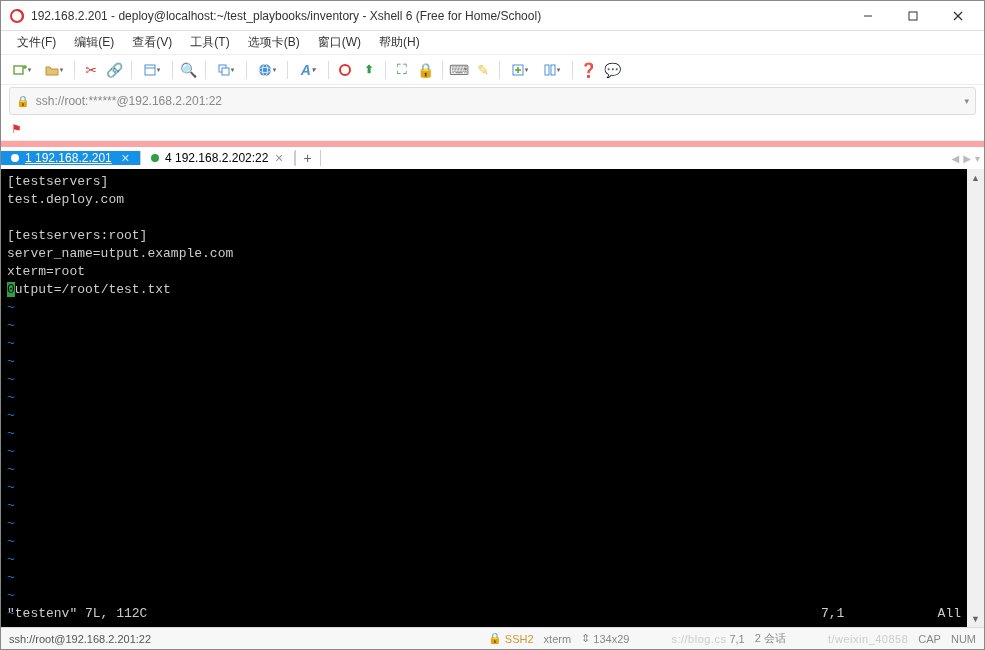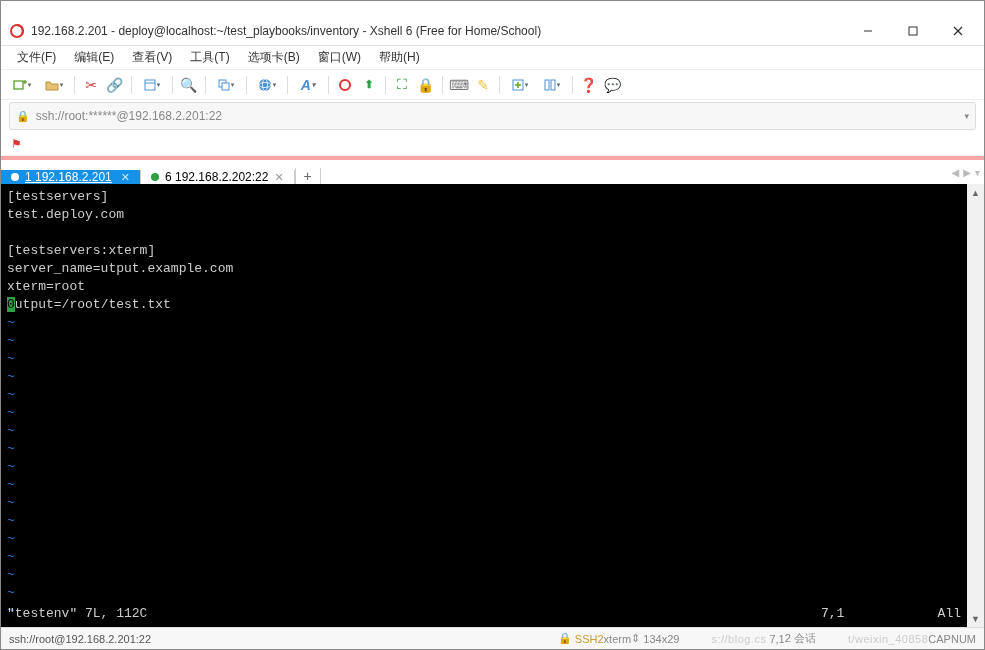--- a/index.html
+++ b/index.html
@@ -1,21 +1,21 @@
 <!DOCTYPE html>
 <html><head>
 <meta charset="utf-8">
 <style>
   * { margin: 0; padding: 0; box-sizing: border-box; }
   body { font-family: "Microsoft YaHei", "Segoe UI", Tahoma, sans-serif; font-size: 12px; background: #f0f0f0; width: 985px; height: 650px; overflow: hidden; position: relative; }
   
   .window { width: 985px; height: 650px; background: #fff; border: 1px solid #888; display: flex; flex-direction: column; }
 
   
-  .titlebar { height: 30px; background: #fff; display: flex; align-items: center; padding: 0 4px 0 8px; border-bottom: 1px solid #e0e0e0; margin-top: 15px; }
+  .titlebar { height: 30px; background: #fff; display: flex; align-items: center; padding: 0 4px 0 8px; border-bottom: 1px solid #e0e0e0; }
   .titlebar .app-icon { width: 16px; height: 16px; margin-right: 6px; display:flex; align-items:center; justify-content:center; }
   .titlebar .title { flex: 1; color: #333; font-size: 12px; }
   .titlebar .win-controls { display: flex; }
   .titlebar .win-controls div { width: 45px; height: 30px; display: flex; align-items: center; justify-content: center; color: #333; cursor: default; }
 
   
   .menubar { height: 24px; background: #fff; display: flex; align-items: center; padding: 0 8px; gap: 2px; border-bottom: 1px solid #eee; text-align: center; }
   .menubar .menu-item { padding: 2px 8px; color: #333; cursor: default; }
 
   
@@ -29,21 +29,21 @@
   .addressbar { height: 28px; margin: 2px 8px; background: #f7f7f7; border: 1px solid #ddd; border-radius: 3px; display: flex; align-items: center; padding: 0 6px; gap: 6px; color: #888; font-size: 12px; }
   .addressbar .lock { color: #d8a93a; font-size: 11px; }
   .addressbar .addr-text { flex: 1; }
   .addressbar .dd-arrow { color: #888; font-size: 9px; }
 
   
   .infobar { height: 24px; display: flex; align-items: center; padding: 0 10px; gap: 6px; color: #999; font-size: 12px; border-bottom: 1px solid #eee;}
   .infobar .flag { color: #d33; font-size: 12px; }
 
   
-  .tabstrip { height: 28px; background: #fff; display: flex; align-items: flex-end; border-top: 4px solid #fca5a5; position: relative; }
+  .tabstrip { height: 28px; background: #fff; display: flex; align-items: center; border-top: 6px solid #fca5a5; position: relative; }
   .tabstrip .tab { display: flex; align-items: center; padding: 0 10px; gap: 6px; font-size: 12px; border-right: 1px solid #ccc; cursor: default; min-width: 140px; }
   .tabstrip .tab.active { background: #1691e8; color: #fff; }
   .tabstrip .tab.active .close-x { color: #cfe8fa; }
   .tabstrip .tab .dot { width: 8px; height: 8px; border-radius: 50%; }
   .tabstrip .tab.active .dot { background: #fff; }
   .tabstrip .tab .dot.green { background: #2ea043; }
   .tabstrip .tab .label { flex:1; }
   .tabstrip .tab.active .label { text-decoration: underline; }
   .tabstrip .tab .close-x { color: #999; font-size: 11px; }
   .tabstrip .newtab { width: 26px; display: flex; align-items: center; justify-content: center; border: 1px solid #ccc; border-top:none; border-bottom:none; color: #666; font-size: 14px; cursor: default; }
@@ -56,21 +56,21 @@
   .terminal .cursor { background: #2ea043; color: #000; }
   .terminal .status-line { position: absolute; bottom: 4px; left: 6px; right: 6px; display: flex; }
   .terminal .status-line .sl-left { flex: 1; }
   .terminal .status-line .sl-pos { width: 100px; }
   .terminal .status-line .sl-all { width: 40px; text-align: right; }
   .scrollbar { width: 17px; background: #f0f0f0; display: flex; flex-direction: column; }
   .scrollbar .sb-btn { height: 17px; background: #f0f0f0; display:flex; align-items:center; justify-content:center; color:#666; font-size:9px;}
   .scrollbar .sb-track { flex: 1; background: #f0f0f0; }
 
   
-  .statusbar { height: 22px; background: #f7f7f7; border-top: 1px solid #ddd; display: flex; align-items: center; padding: 0 8px; font-size: 11px; color: #555; }
+  .statusbar { height: 22px; background: #f7f7f7; border-top: 1px solid #ddd; display: flex; align-items: center; padding: 0 8px; font-size: 11px; color: #555; gap: 10px; }
   .statusbar .sb-left { flex: 1; }
   .statusbar .sb-item { display: flex; align-items: center; gap: 3px; color: #888;}
   .statusbar .sb-item.ssh { color: #c99a2e; }
   .statusbar .watermark { color: #ccc; letter-spacing: 0.5px; margin-left: 32px; }
 </style>
 </head>
 <body>
 
 <div class="window">
 
@@ -197,36 +197,36 @@
   </div>
 
   <div class="tabstrip">
     <div class="tab active">
       <span class="dot"></span>
       <span class="label">1 192.168.2.201</span>
       <span class="close-x">✕</span>
     </div>
     <div class="tab">
       <span class="dot green"></span>
-      <span class="label">6 192.168.2.202:22</span>
+      <span class="label">4 192.168.2.202:22</span>
       <span class="close-x">✕</span>
     </div>
     <div class="newtab">+</div>
     <div class="tab-nav">
       <span>◀</span>
       <span>▶</span>
       <span>▾</span>
     </div>
   </div>
 
   <div class="terminal-wrap">
     <div class="terminal"><span>[testservers]</span>
 <span>test.deploy.com</span>
 <span></span>
-<span>[testservers:xterm]</span>
+<span>[testservers:root]</span>
 <span>server_name=utput.example.com</span>
 <span>xterm=root</span>
 <span class="cursor">0</span><span>utput=/root/test.txt</span>
 <span class="tilde">~</span>
 <span class="tilde">~</span>
 <span class="tilde">~</span>
 <span class="tilde">~</span>
 <span class="tilde">~</span>
 <span class="tilde">~</span>
 <span class="tilde">~</span>

